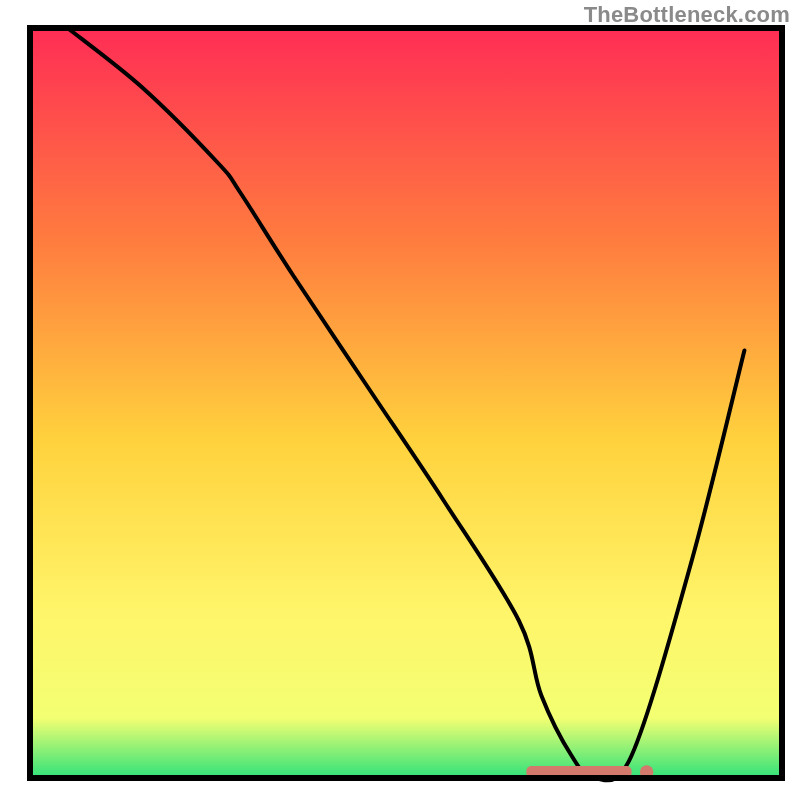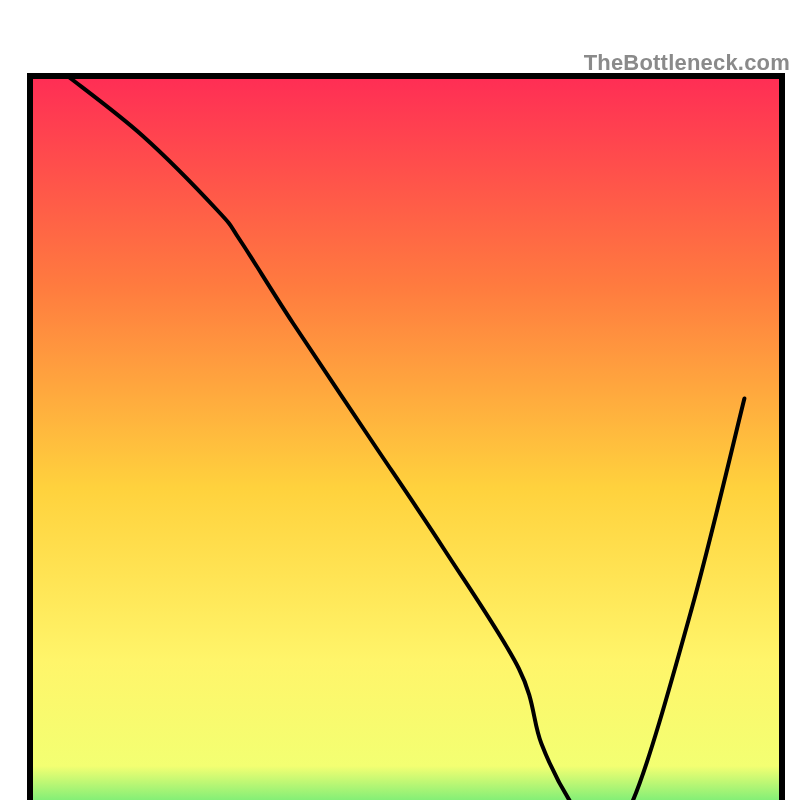--- a/index.html
+++ b/index.html
@@ -7,21 +7,20 @@
     padding: 0;
     width: 800px;
     height: 800px;
     background: #ffffff;
     font-family: Arial, Helvetica, sans-serif;
   }
   .stage {
     position: relative;
     width: 800px;
     height: 572px;
-    margin-top: 48px;
   }
   .watermark {
     position: absolute;
     top: 2px;
     right: 10px;
     font-size: 22px;
     font-weight: bold;
     color: #8a8a8a;
     letter-spacing: 0.2px;
   }

